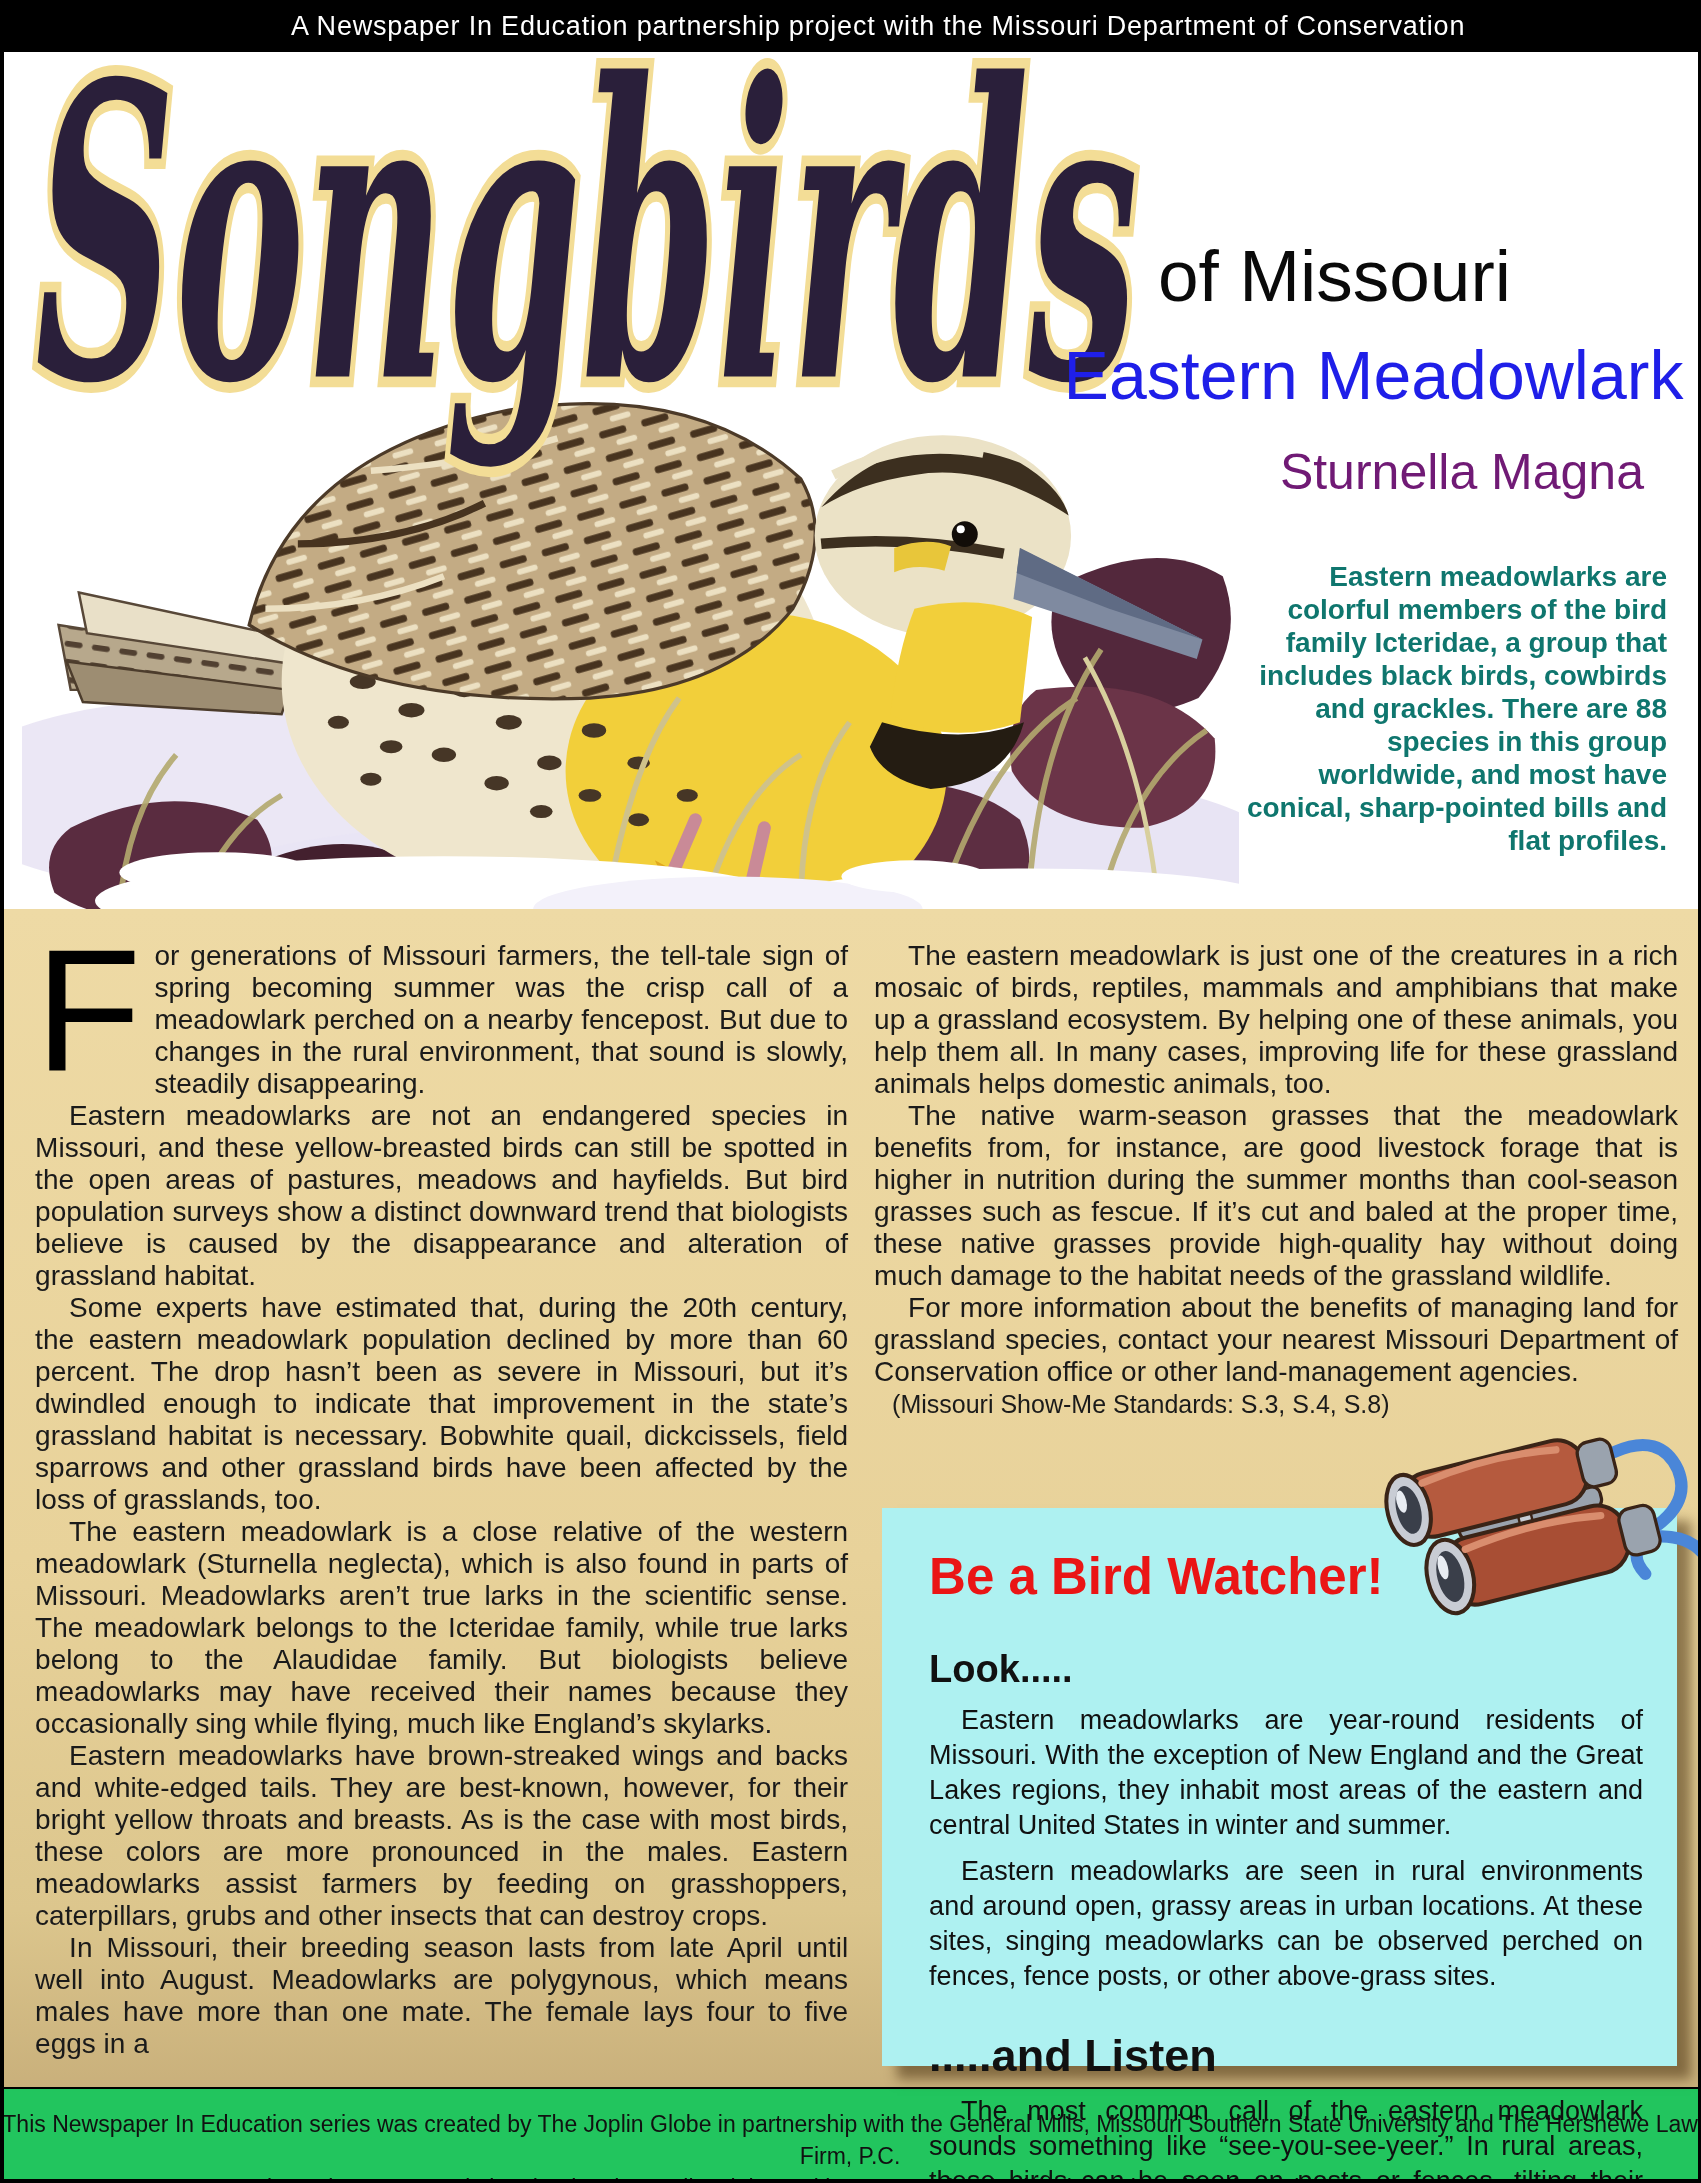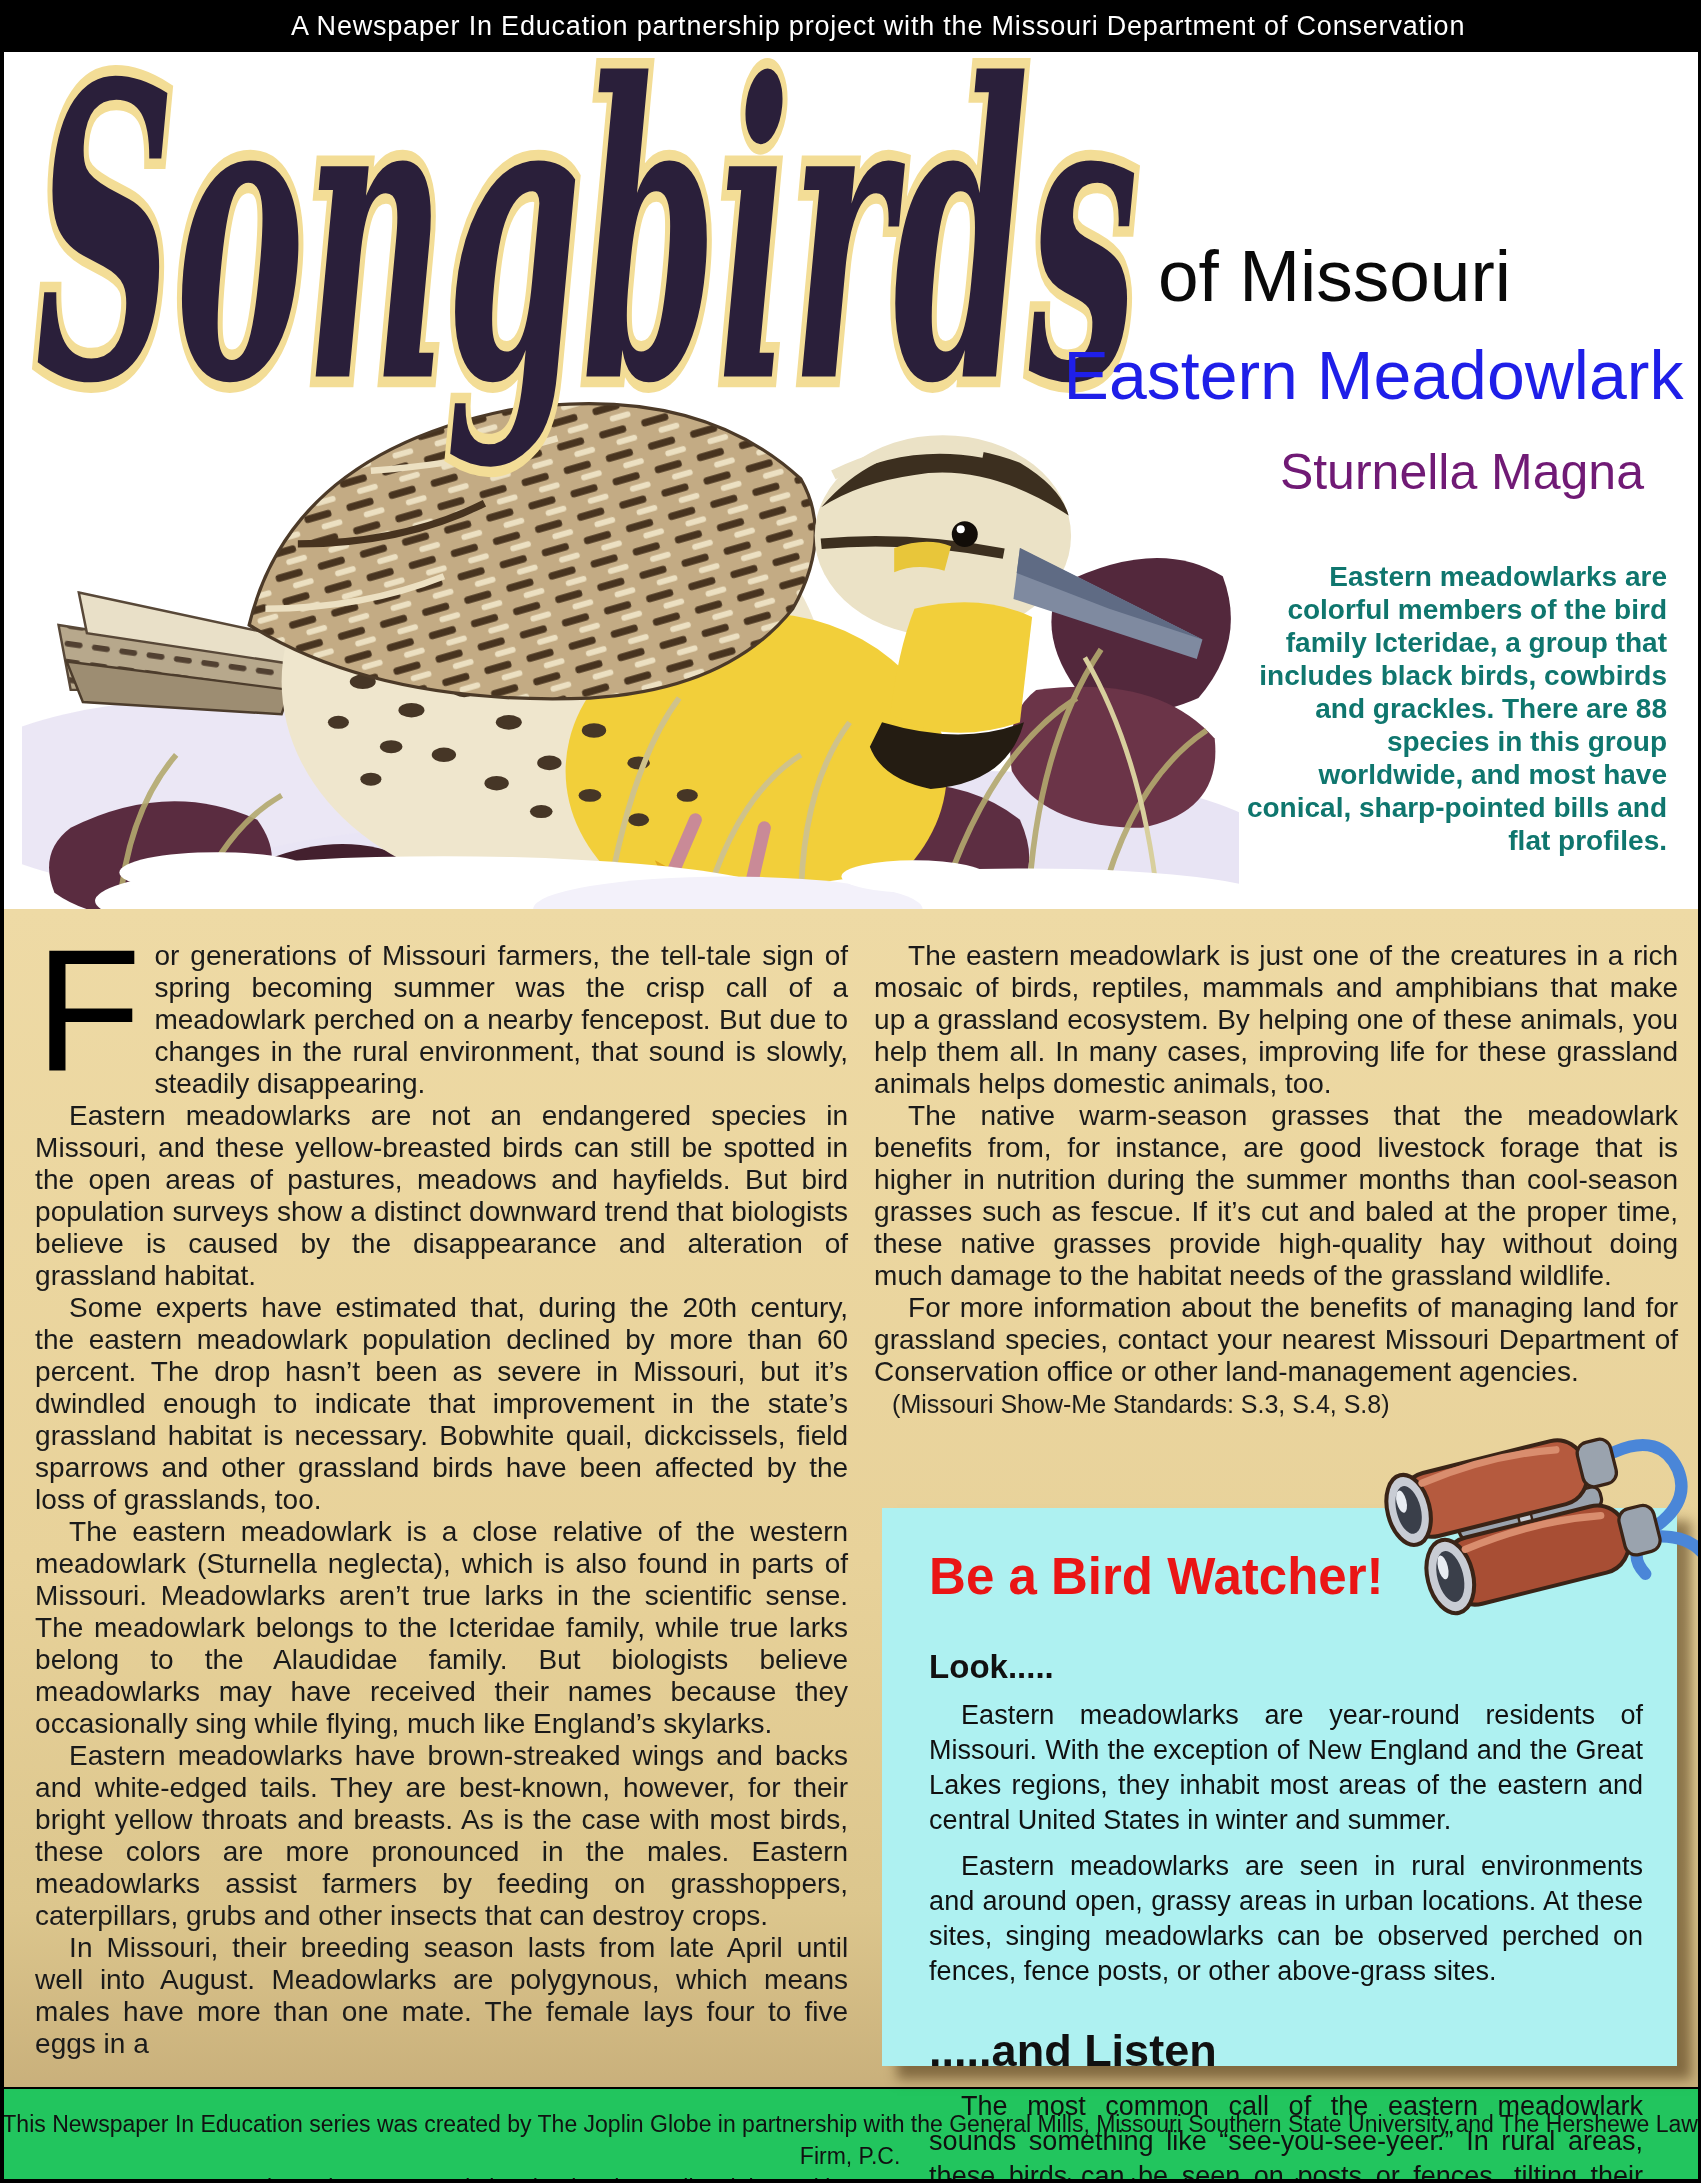--- a/index.html
+++ b/index.html
@@ -49,21 +49,21 @@
     float:left;font-size:174px;line-height:131px;margin:4.9px 13px 0 0;color:#000;
     font-family:"Liberation Sans",sans-serif;
   }
   .standards{margin-top:8px;font-size:25px;text-align:left;padding-left:18px;}
   .birdwatch{
     position:absolute;left:883px;top:599px;width:795px;height:558px;
     background:#aef1f1;box-shadow:14.6px 13px 11.4px rgba(70,45,15,.55);
     box-sizing:border-box;padding:28px 34px 0 47px;
   }
   .bw-heading{font-size:51px;font-weight:bold;color:#ea1515;margin:11.4px 0 0 0;}
-  .bw-sub{font-size:33px;color:#111;margin:42px 0 0 0;}
+  .bw-sub{font-size:38px;color:#111;margin:42px 0 0 0;}
   .bw-sub2{font-size:45px;color:#111;margin:36px 0 0 0;}
   .bw-p{font-size:27px;line-height:35px;color:#101010;text-align:justify;text-indent:32px;margin:11.4px 0 0 0;}
   .binocs{position:absolute;left:1364px;top:518px;width:336px;height:203px;z-index:4;}
   .footer{
     position:absolute;left:-4.9px;bottom:-4.9px;width:1702px;height:101px;
     background:#22c55e;border-top:6.5px solid #000;box-sizing:border-box;
     text-align:center;color:#111;
   }
   .footer .l1{margin-top:19.5px;font-size:23px;line-height:32px;}
   .footer .l2{font-size:23px;line-height:32px;}

